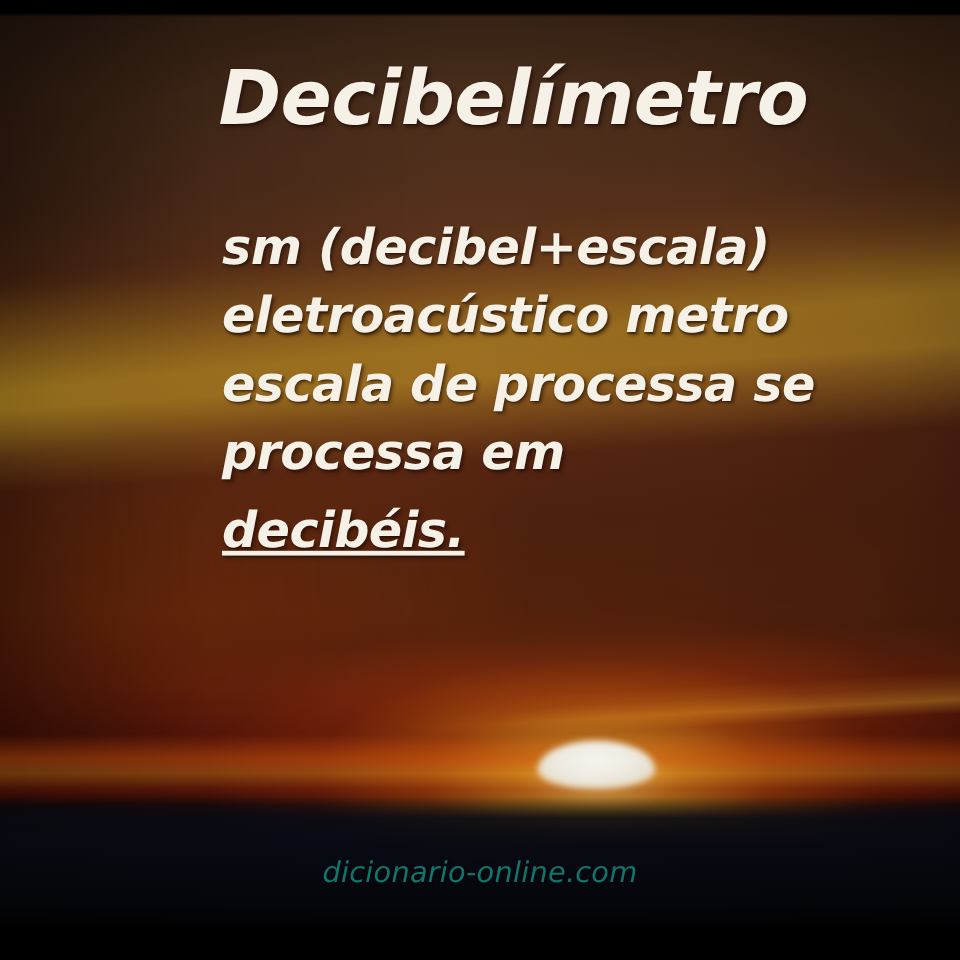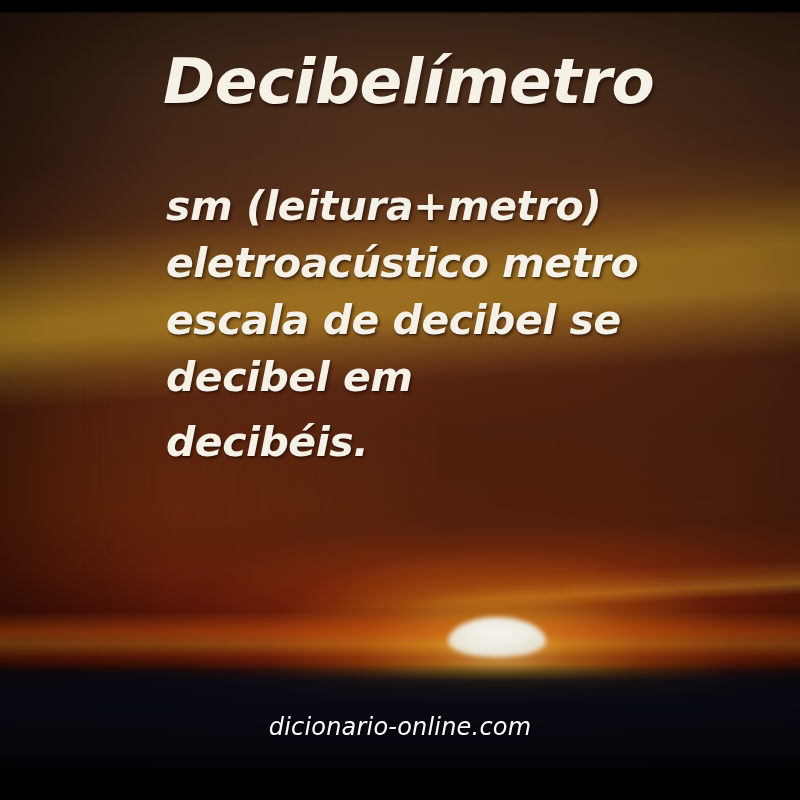--- a/index.html
+++ b/index.html
@@ -194,20 +194,21 @@
     position: absolute;
     inset: 0;
     color: #f6f1e7;
   }
 
   .headline-font {
     font-family: "DejaVu Sans", sans-serif;
     font-weight: 700;
     font-style: italic;
     letter-spacing: -0.5px;
+    margin-left: 19px;
   }
 
   #title {
     position: absolute;
     left: 163px;
     top: 50px;
     font-size: 63px;
     line-height: 1.0;
     white-space: nowrap;
     text-shadow:
@@ -228,34 +229,35 @@
   }
 
   .def-line {
     display: block;
     white-space: nowrap;
   }
 
   
   #def-line-last {
     margin-top: 8px;
+    text-decoration: underline;
   }
 
   #watermark {
     position: absolute;
     left: 0;
     right: 0;
     top: 713px;
     text-align: center;
     font-family: "DejaVu Sans", sans-serif;
     font-style: italic;
     font-weight: 400;
     font-size: 24px;
     letter-spacing: 0.2px;
-    color: #ffffff;
+    color: #0f766e;
     text-shadow: 0 1px 2px rgba(0,0,0,0.85);
   }
 </style>
 </head>
 <body>
 
 <div id="card">
 
   <div class="bg-layer" id="bg-sky-base"></div>
   <div class="bg-layer" id="bg-horiz-tint"></div>
@@ -267,23 +269,23 @@
   <div class="bg-layer" id="bg-horizon-hot"></div>
   <div id="sun-disc"></div>
   <div class="bg-layer" id="bg-land"></div>
   <div class="bg-layer" id="bg-vignette"></div>
 
   <div id="text-block">
 
     <div id="title" class="headline-font">Decibelímetro</div>
 
     <div id="definition" class="headline-font">
-      <span class="def-line">sm (leitura+metro)</span>
+      <span class="def-line">sm (decibel+escala)</span>
       <span class="def-line">eletroacústico metro</span>
-      <span class="def-line">escala de decibel se</span>
-      <span class="def-line">decibel em</span>
+      <span class="def-line">escala de processa se</span>
+      <span class="def-line">processa em</span>
       <span class="def-line" id="def-line-last">decibéis.</span>
     </div>
 
     <div id="watermark">dicionario-online.com</div>
 
   </div>
 </div>
 
 </body></html>

